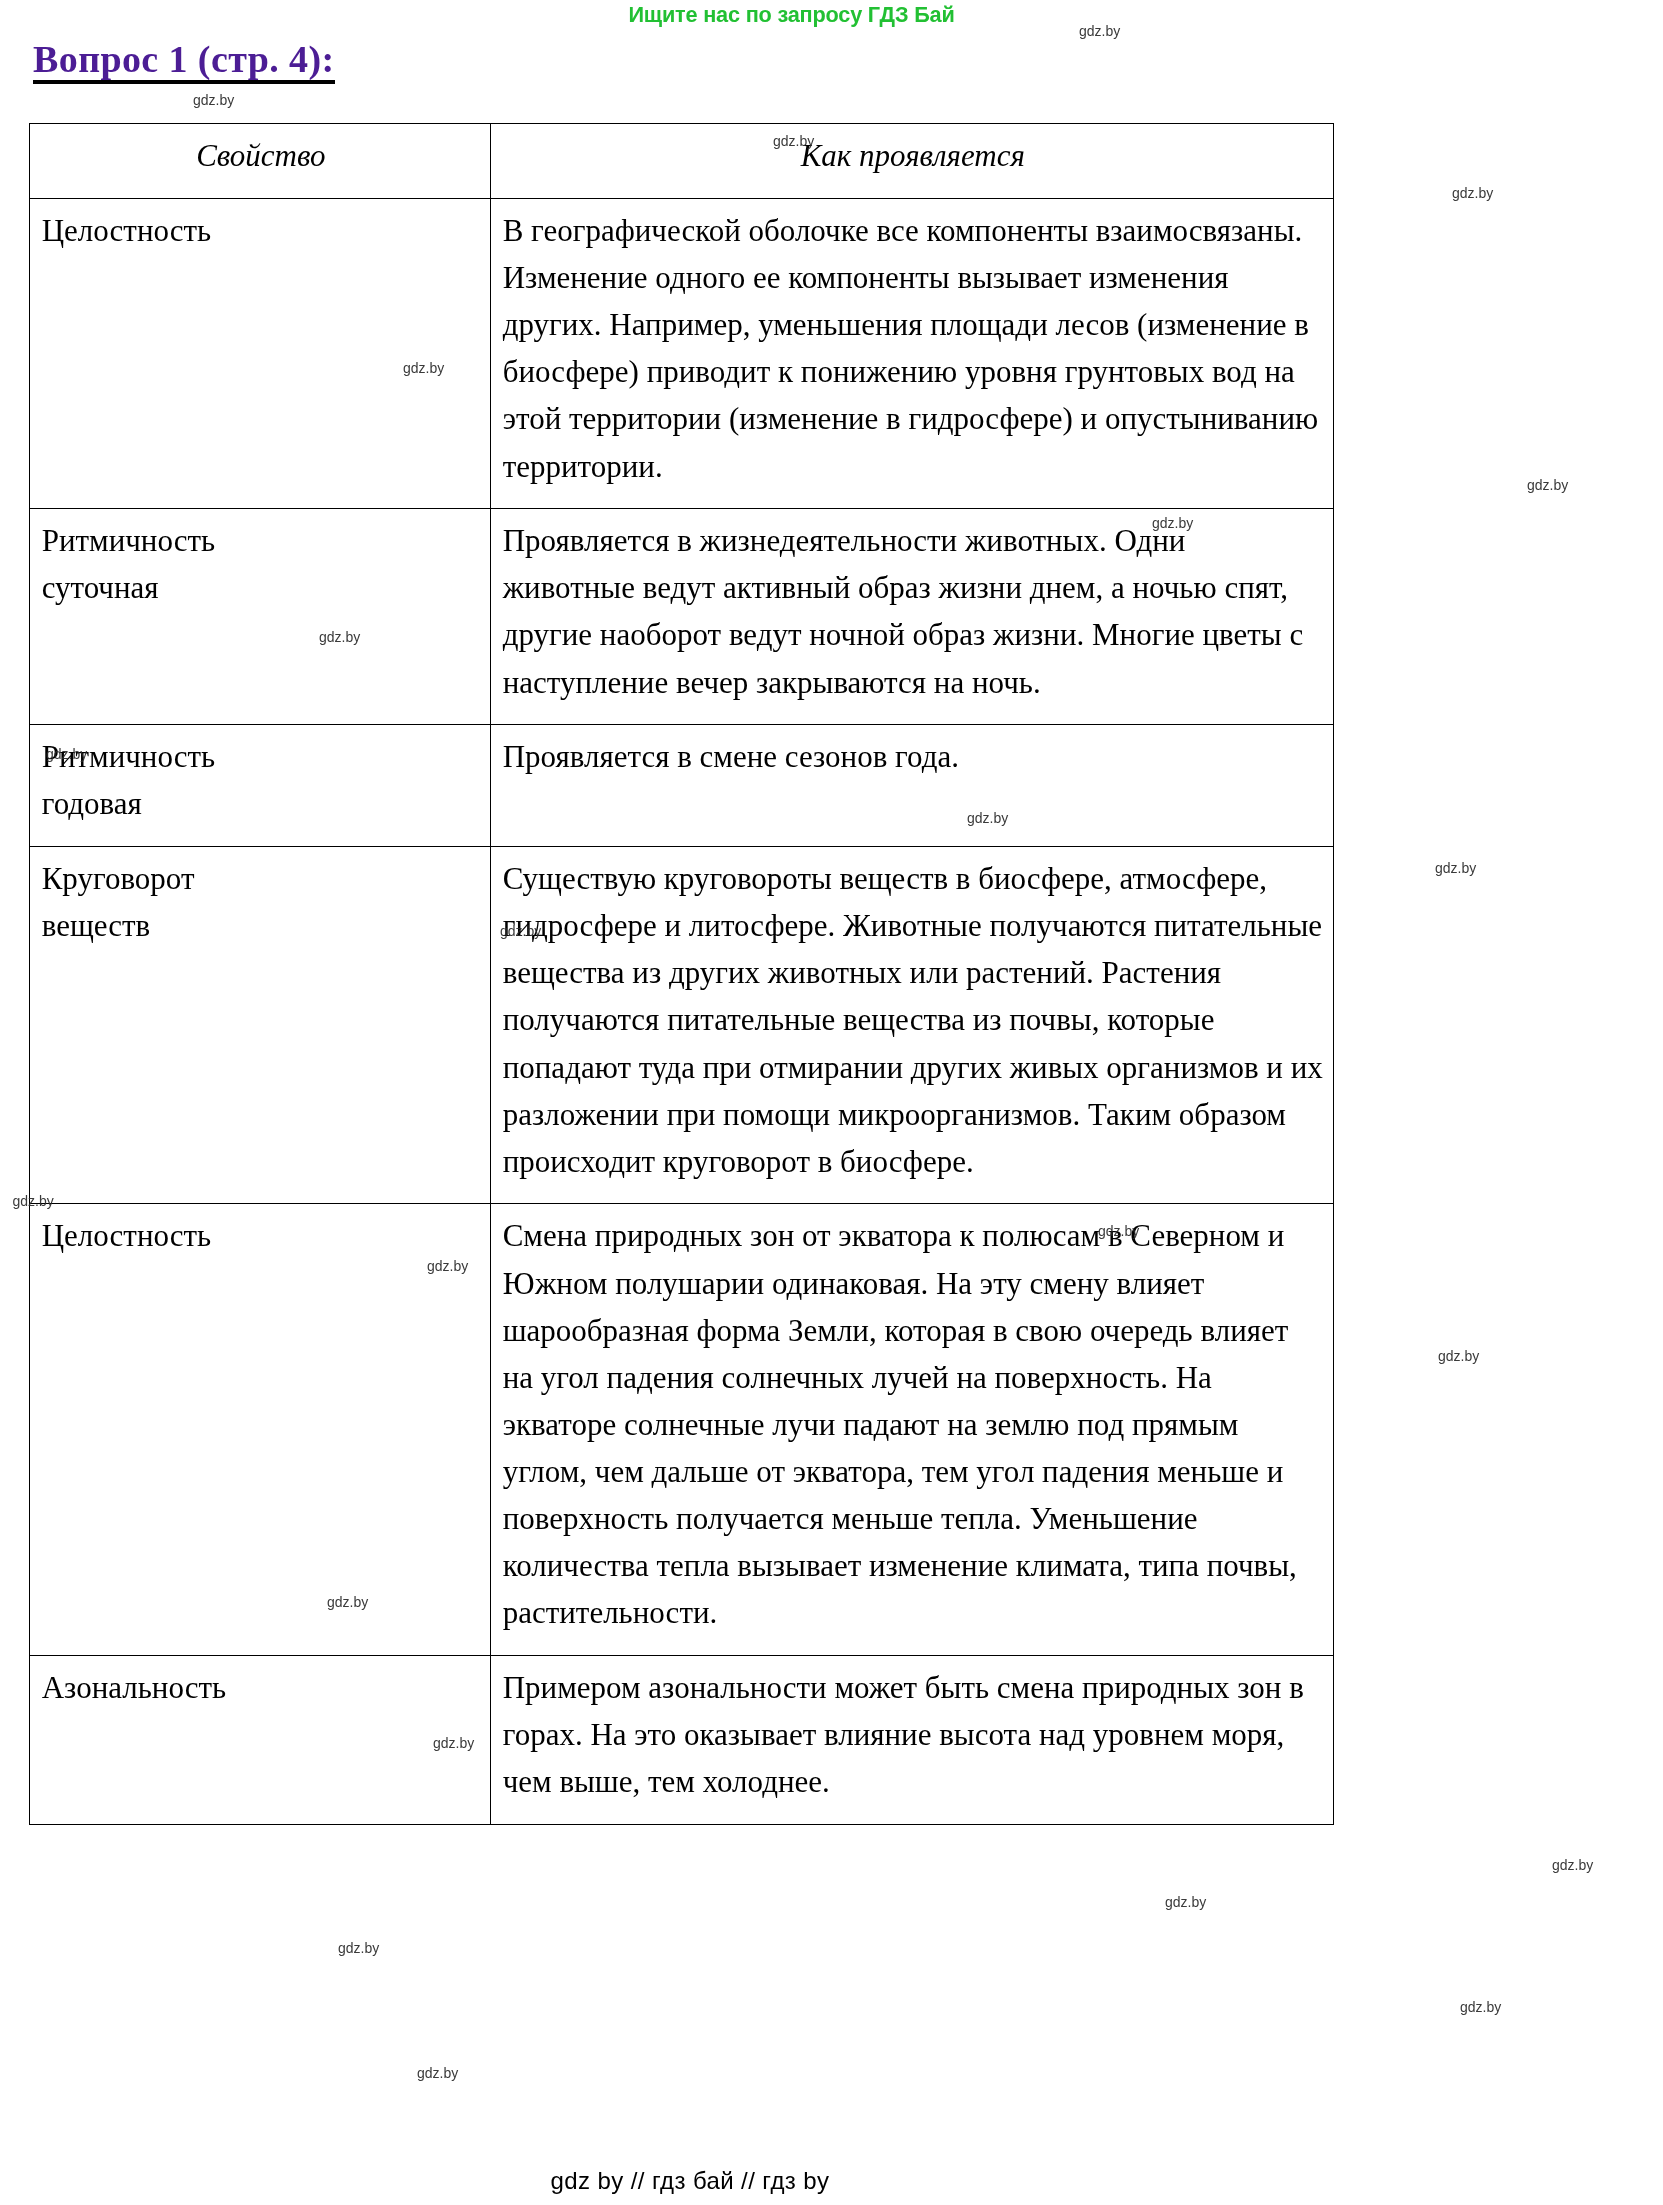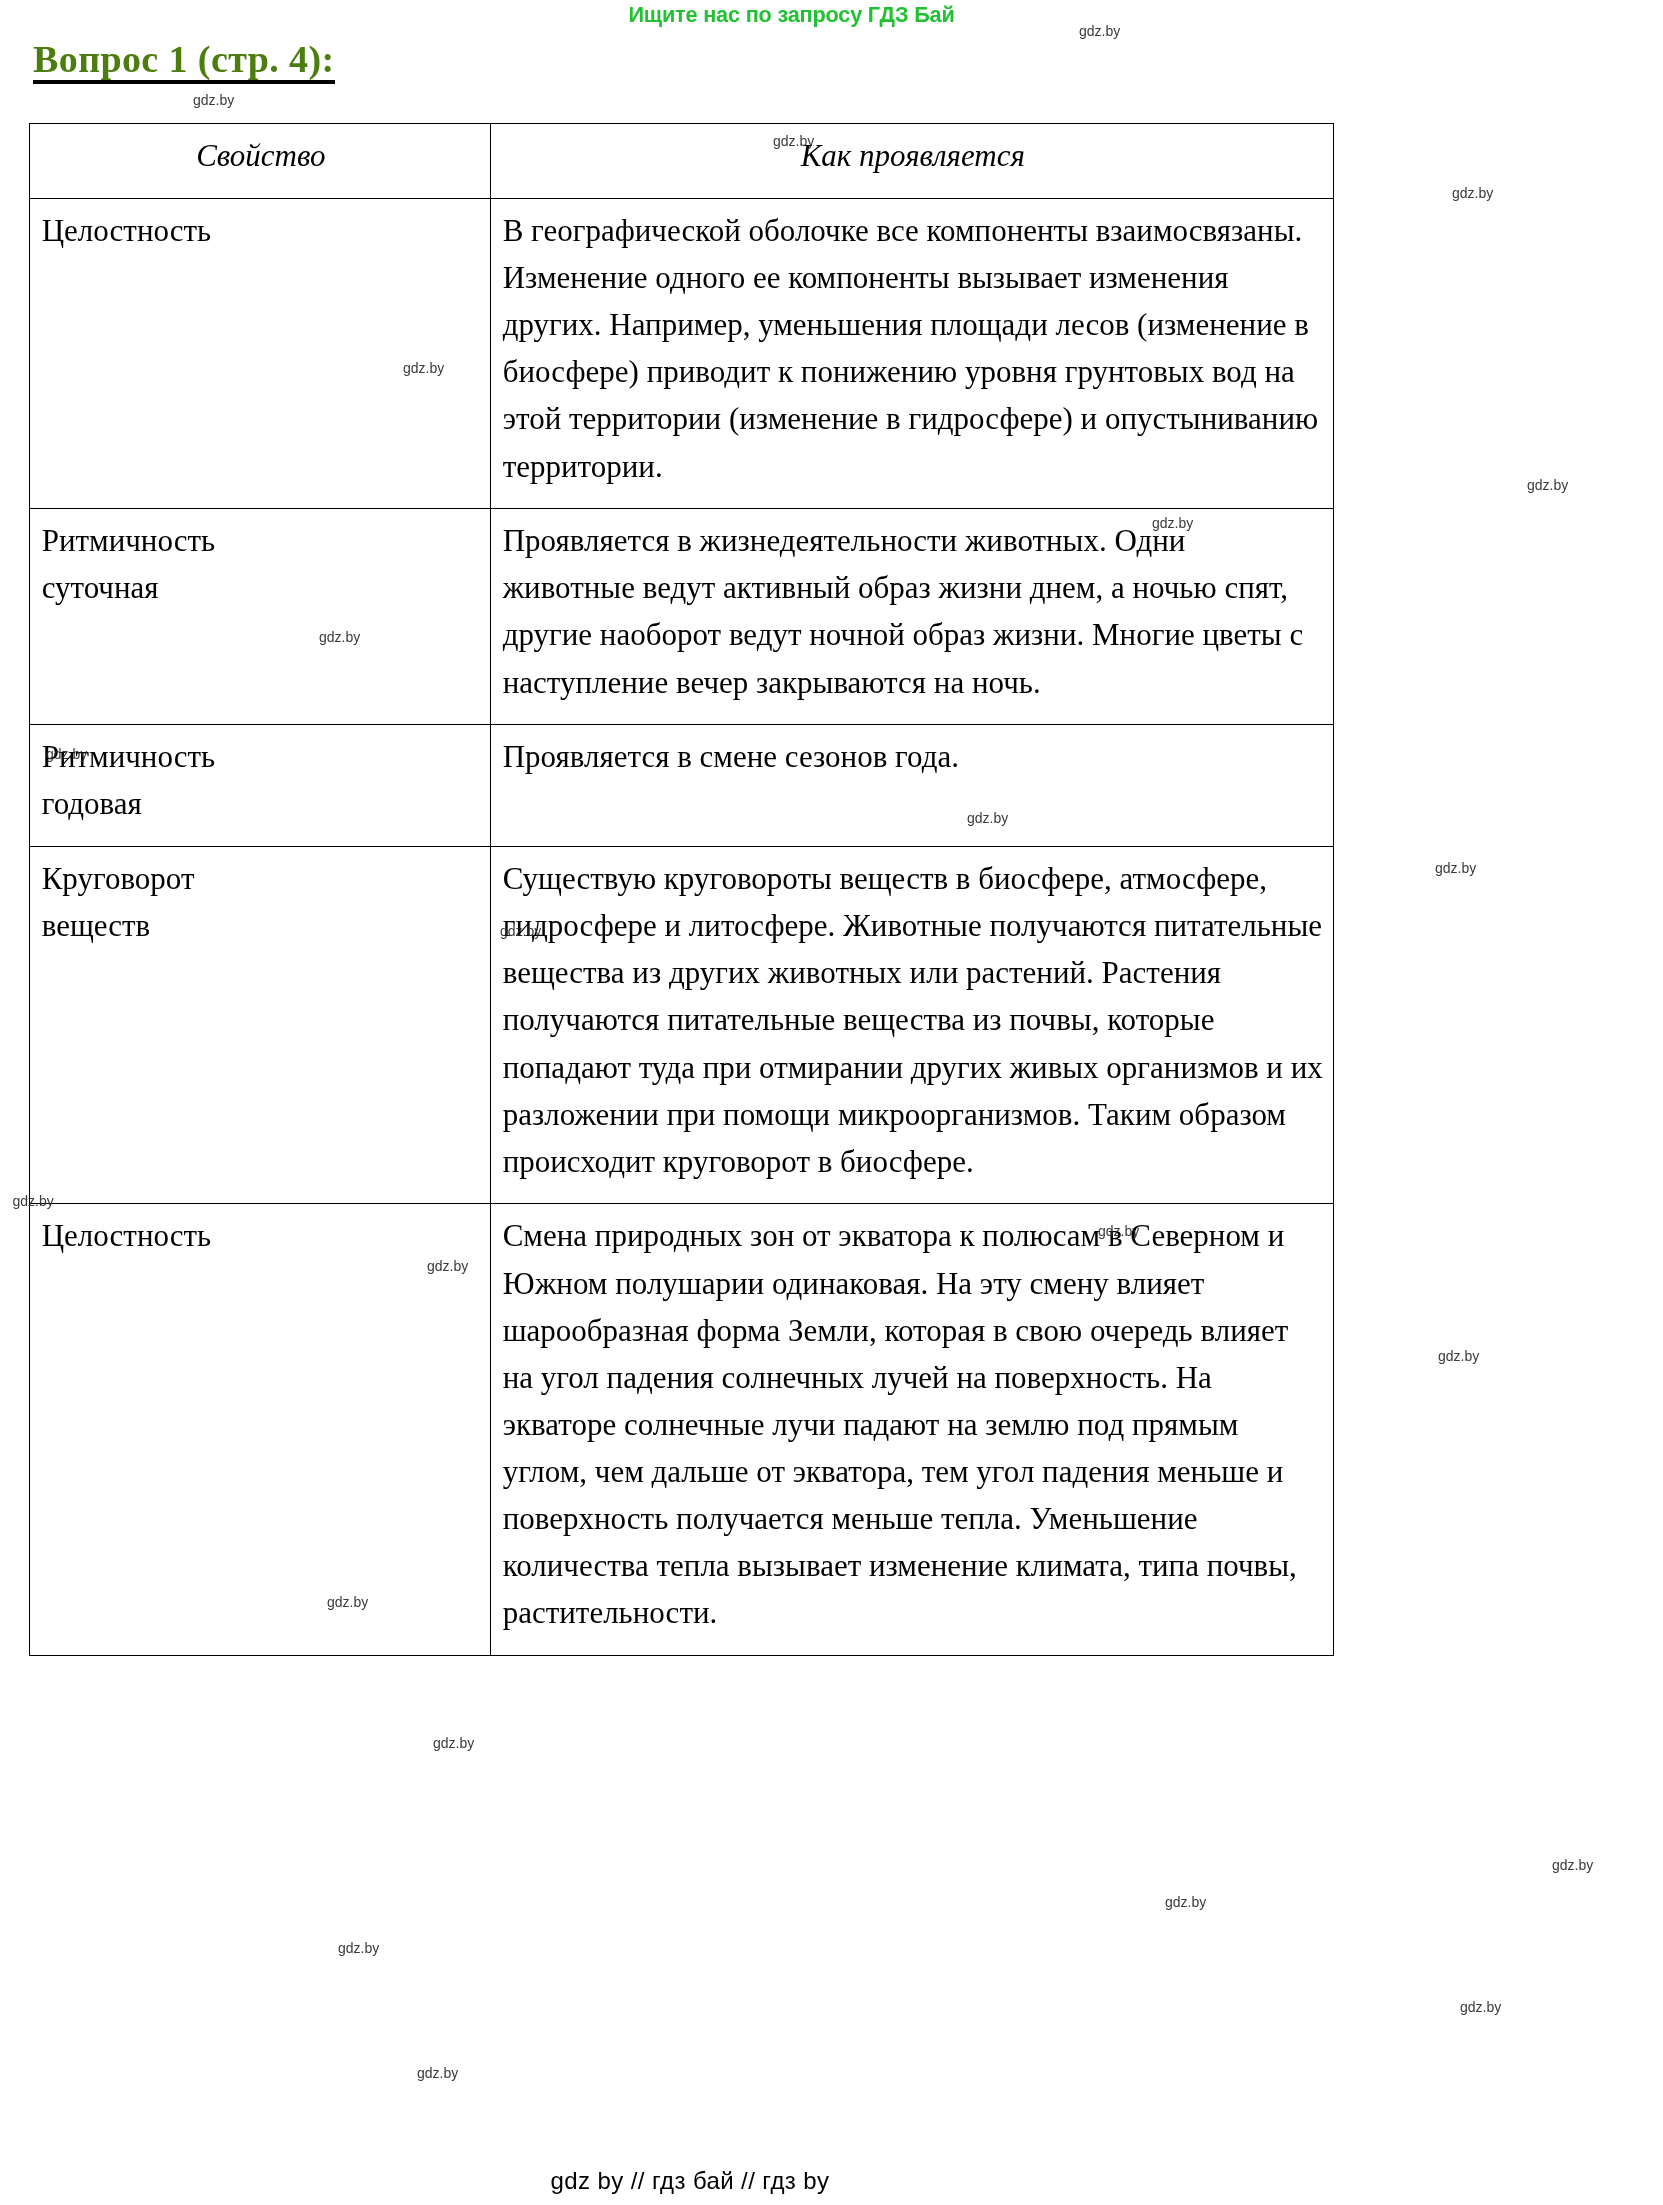--- a/index.html
+++ b/index.html
@@ -31,21 +31,21 @@
     box-sizing: border-box;
   }
 
   
   .page-title {
     position: absolute;
     top: 40px;
     left: 33px;
     font-size: 38px;
     font-weight: 700;
-    color: #4d7c0f;
+    color: #4c1d95;
     letter-spacing: 0.4px;
     border-bottom: 4.2px solid #000;
     padding-bottom: 1.7px;
     line-height: 1.0;
   }
 
   
   .tbl-wrap {
     position: absolute;
     top: 123px;
@@ -141,20 +141,24 @@
       </tr>
       <tr>
         <td class="prop-name">Круговорот
 веществ</td>
         <td class="prop-desc">Существую круговороты веществ в биосфере, атмосфере, гидросфере и литосфере. Животные получаются питательные вещества из других животных или растений. Растения получаются питательные вещества из почвы, которые попадают туда при отмирании других живых организмов и их разложении при помощи микроорганизмов. Таким образом происходит круговорот в биосфере.</td>
       </tr>
       <tr>
         <td class="prop-name">Целостность</td>
         <td class="prop-desc">Смена природных зон от экватора к полюсам в Северном и Южном полушарии одинаковая. На эту смену влияет шарообразная форма Земли, которая в свою очередь влияет на угол падения солнечных лучей на поверхность. На экваторе солнечные лучи падают на землю под прямым углом, чем дальше от экватора, тем угол падения меньше и поверхность получается меньше тепла. Уменьшение количества тепла вызывает изменение климата, типа почвы, растительности.</td>
       </tr>
+      <tr>
+        <td class="prop-name">Азональность</td>
+        <td class="prop-desc">Примером азональности может быть смена природных зон в горах. На это оказывает влияние высота над уровнем моря, чем выше, тем холоднее.</td>
+      </tr>
     </tbody>
   </table>
 </div>
 
 <div id="wm-layer">
     <div class="wm" style="left: 1079px; top: 23px;">gdz.by</div>
     <div class="wm" style="left: 193px; top: 92px;">gdz.by</div>
     <div class="wm" style="left: 773px; top: 133px;">gdz.by</div>
     <div class="wm" style="left: 1452px; top: 185px;">gdz.by</div>
     <div class="wm" style="left: 403px; top: 360px;">gdz.by</div>

